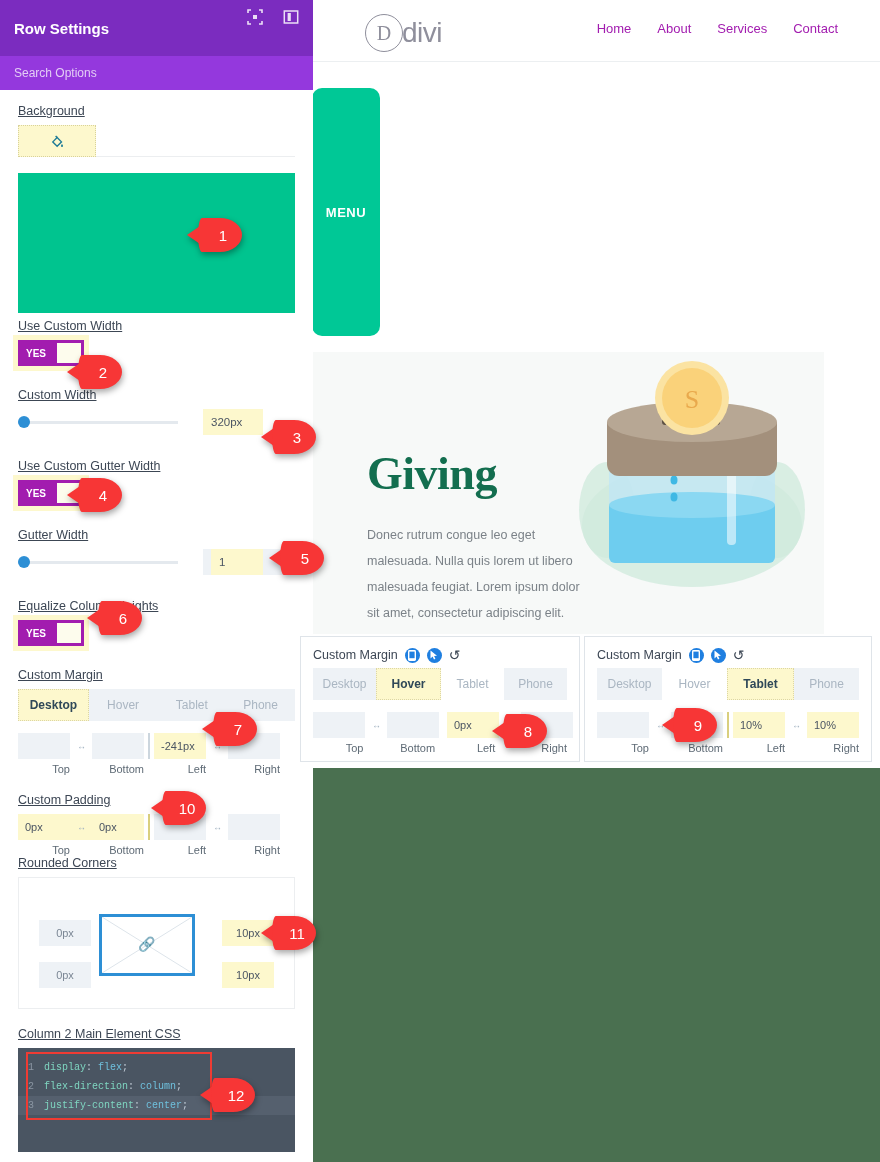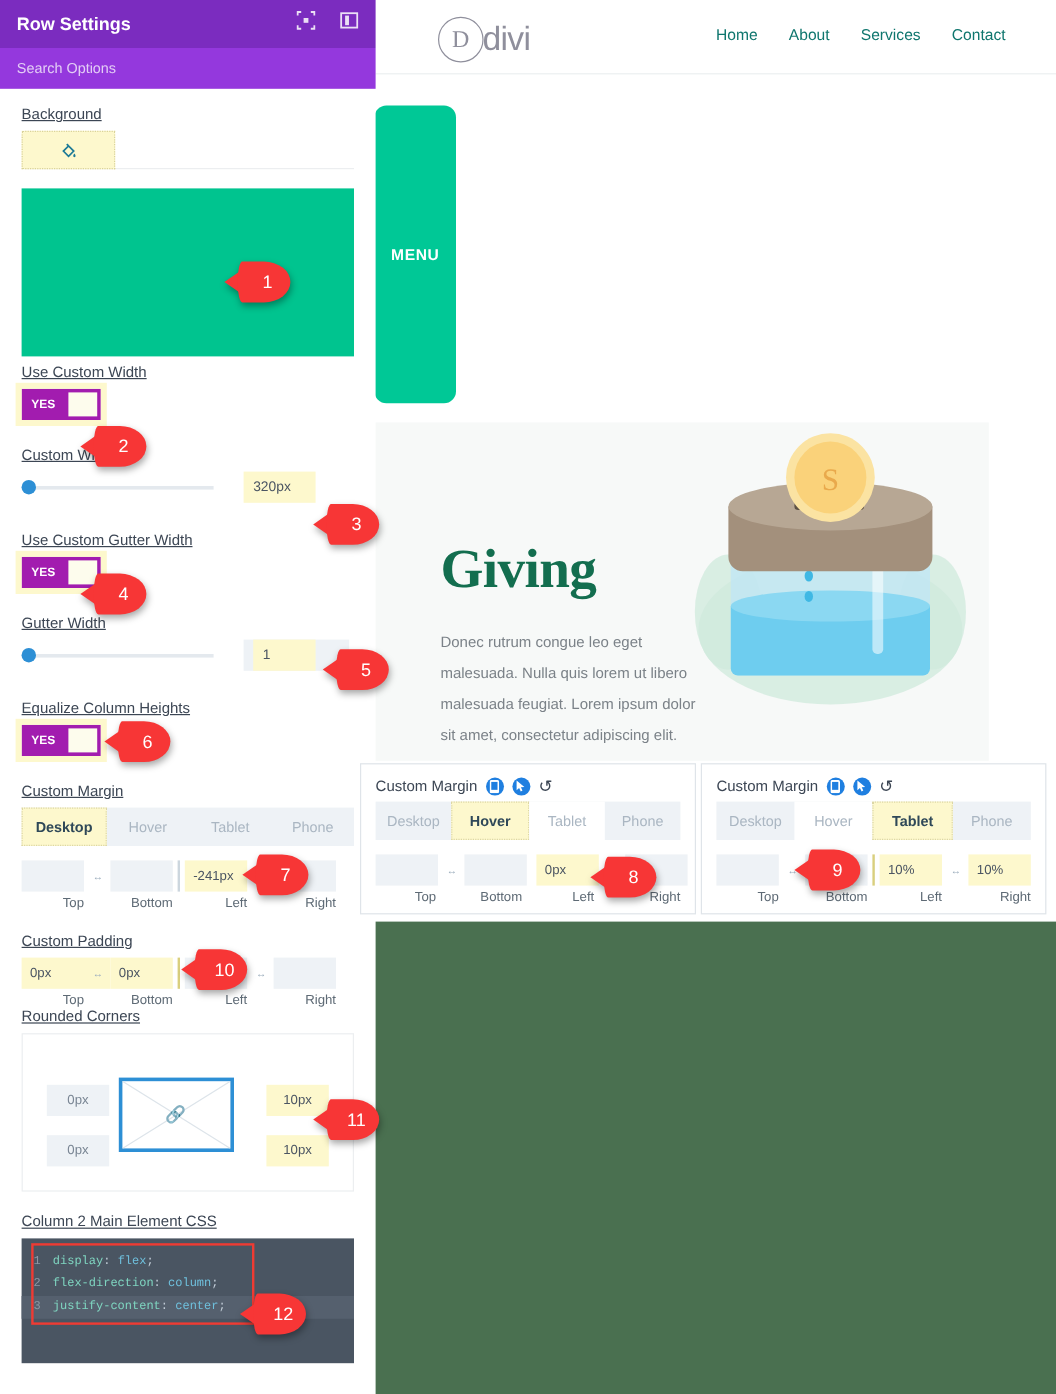--- a/index.html
+++ b/index.html
@@ -34,21 +34,21 @@
   .divi-word {
     font-size:28px;color:#8f8f9c;letter-spacing:-0.5px;
     font-family:"Liberation Sans",sans-serif; font-weight:300;
     margin-left:-3px;
   }
   #preview-nav {
     position:absolute; right:42px; top:21px;
     display:flex; gap:26px;
   }
   #preview-nav a {
-    font-size:13px; color:#0f766e; text-decoration:none;
+    font-size:13px; color:#a21caf; text-decoration:none;
   }
 
   
   #menu-panel {
     position:absolute; left:12px; top:88px; width:68px; height:248px;
     background:#00c896;
     border-radius:10px;
     color:#fff; font-weight:bold; font-size:13px; letter-spacing:.5px;
     display:flex; align-items:center; justify-content:center;
   }
@@ -81,21 +81,21 @@
     background:#4a7050;
   }
 
   
   #panel {
     position:absolute; left:0; top:0; width:313px; height:1162px;
     background:#ffffff;
     z-index:5;
   }
   #panel-header {
-    height:40px; background:#7b2cbf;
+    height:56px; background:#7b2cbf;
     display:flex; align-items:center; padding:0 14px;
     position:relative;
   }
   #panel-title { color:#fff; font-size:15px; font-weight:bold; }
   .hdr-icons { position:absolute; right:14px; top:9px; display:flex; gap:20px;}
   .hdr-icon { width:16px;height:16px;opacity:.85; }
 
   #panel-search {
     height:34px; background:#9438dd;
     display:flex; align-items:center; padding:0 14px;

